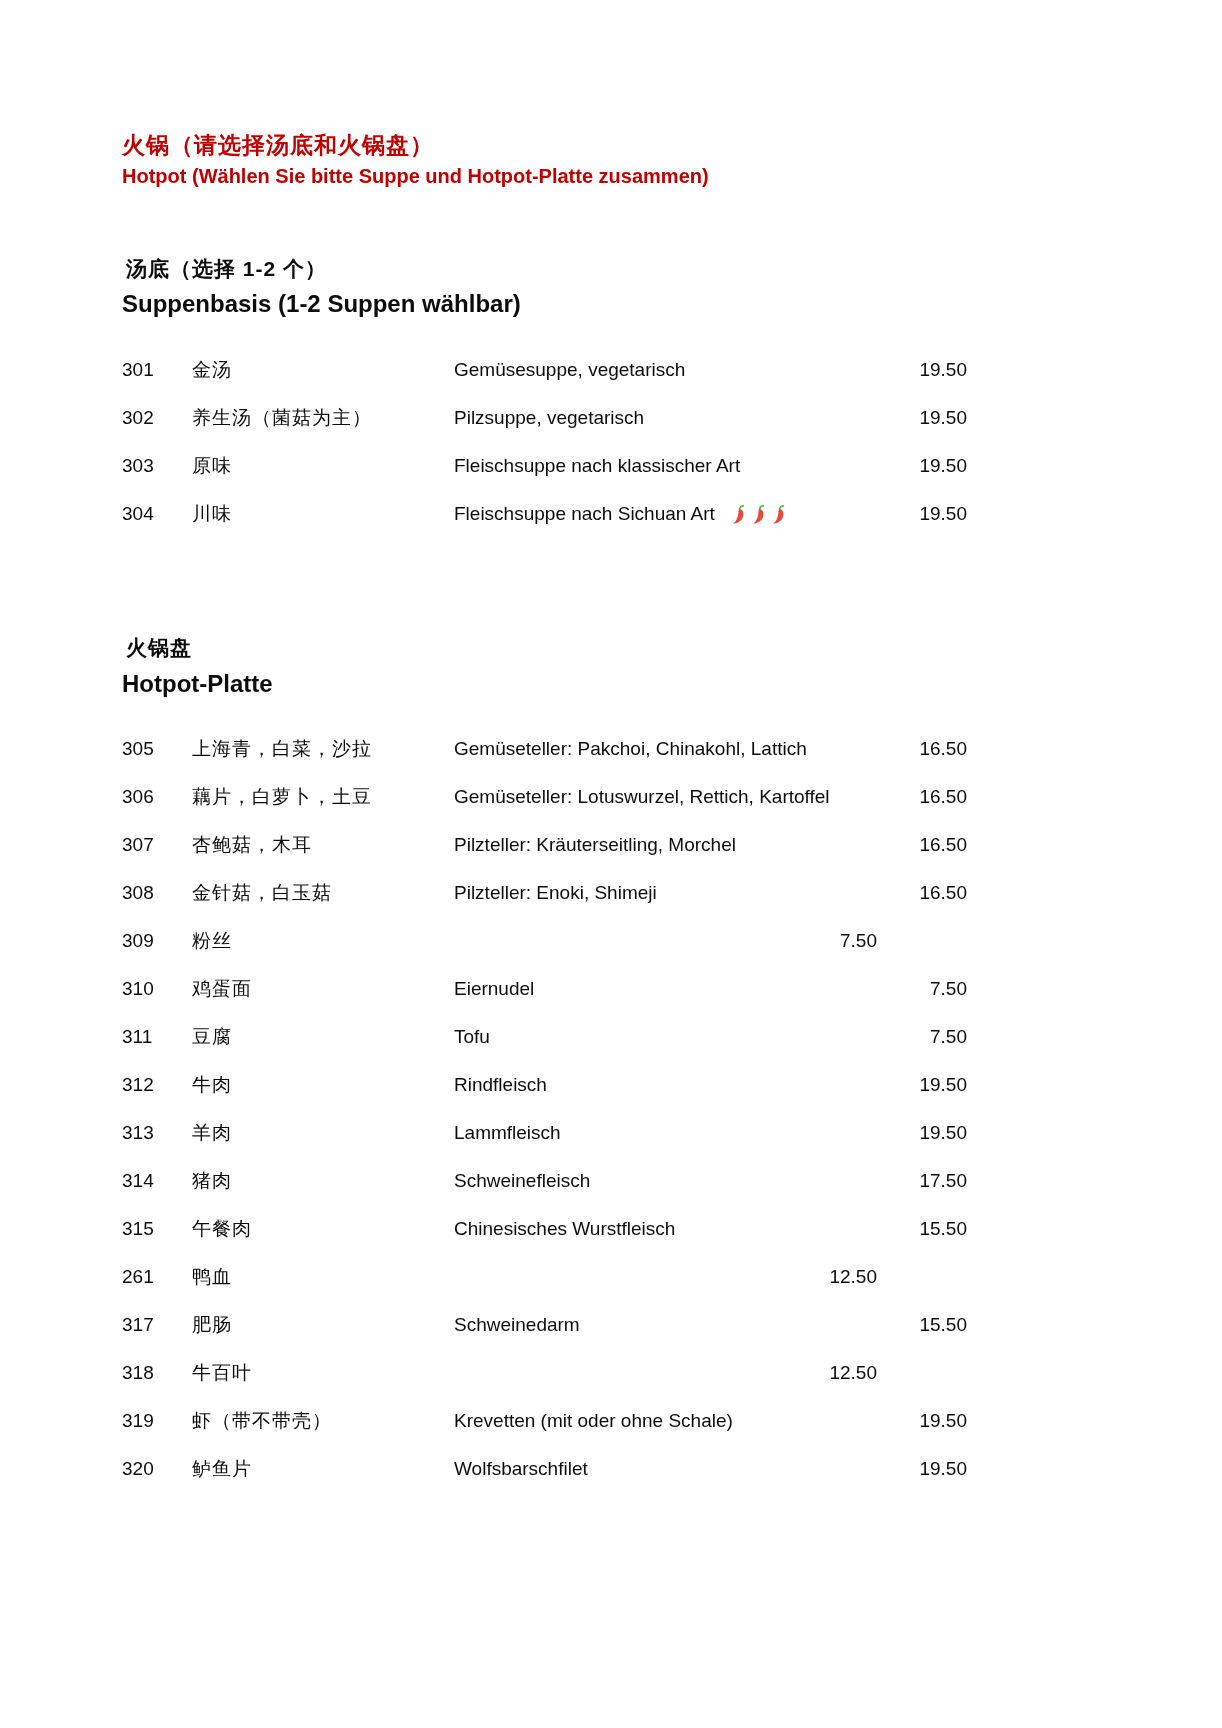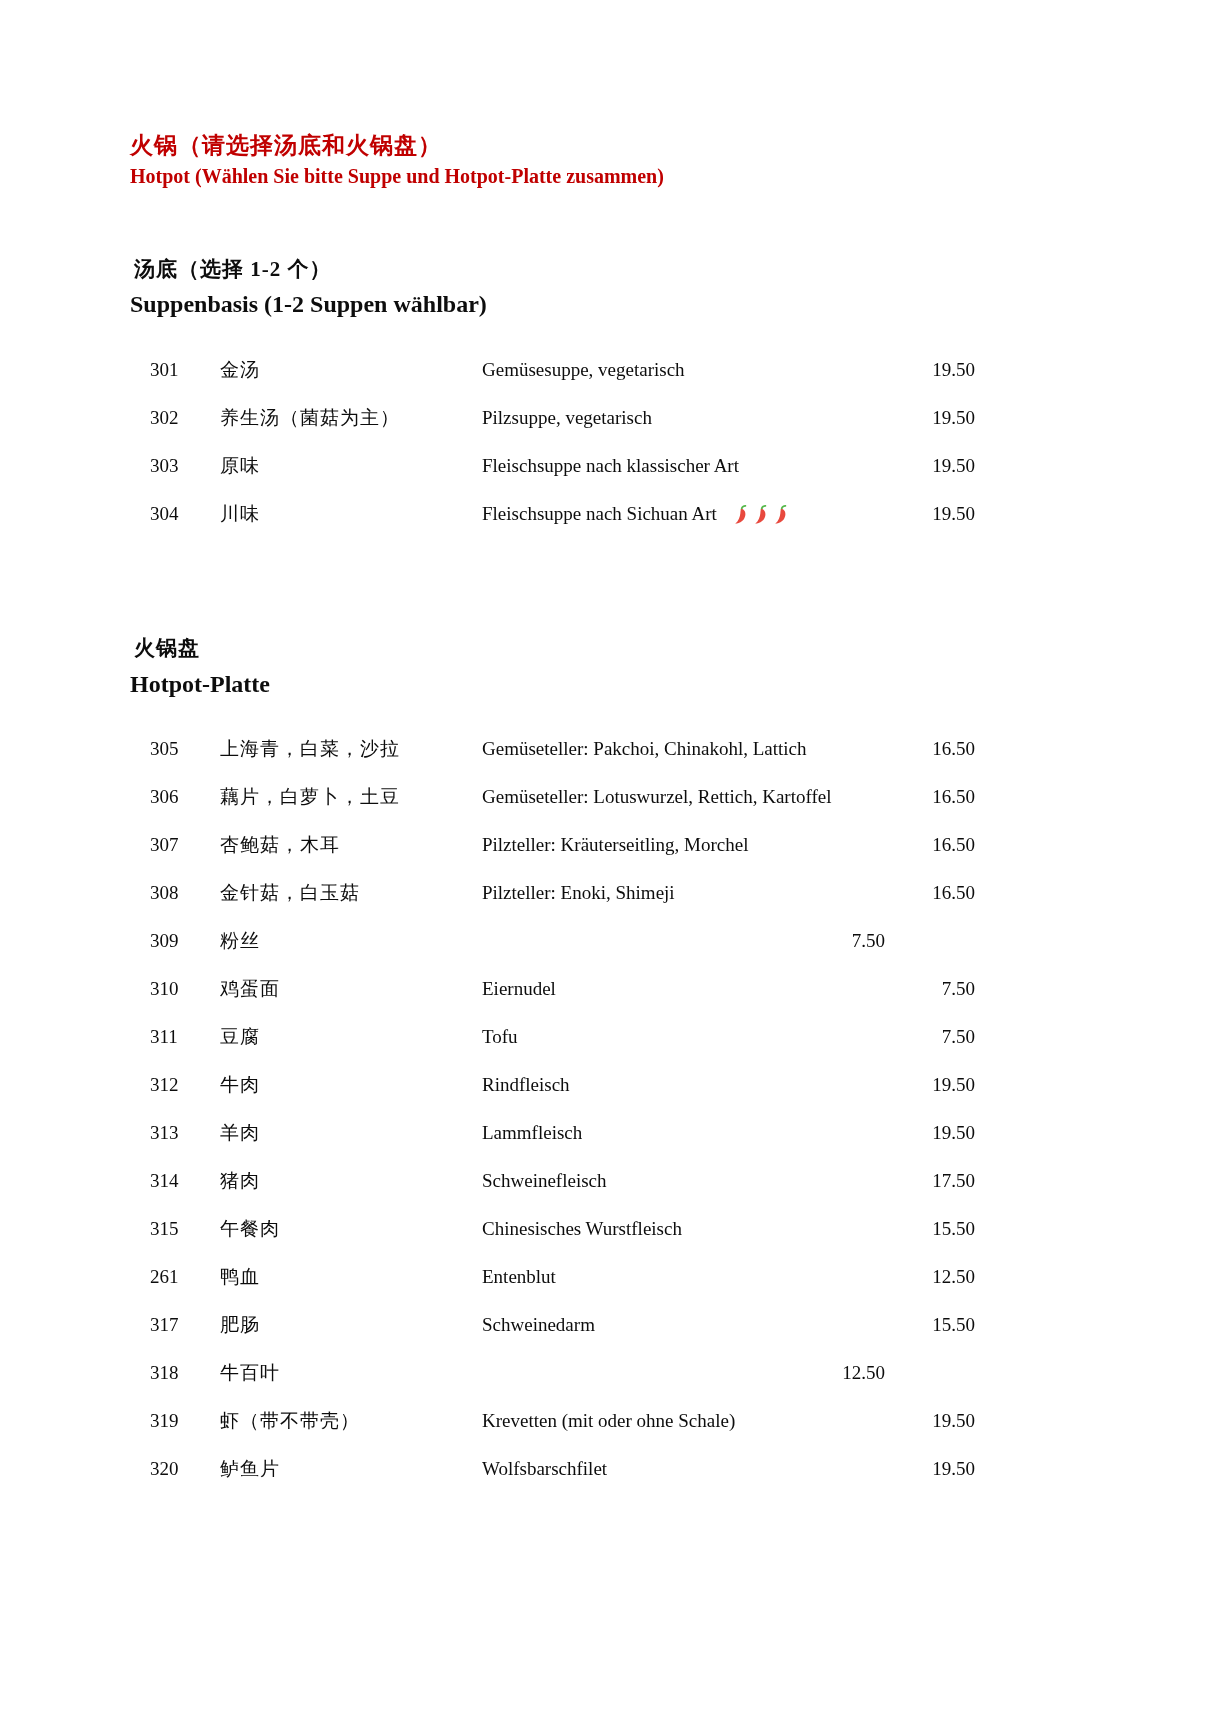--- a/index.html
+++ b/index.html
@@ -13,24 +13,23 @@
   }
   .page {
     position: relative;
     width: 1222px;
     height: 1728px;
     background: #ffffff;
     overflow: hidden;
   }
   .content {
     position: absolute;
-    left: 130px;
+    left: 122px;
     top: 130px;
     width: 845px; 
-    font-family: Liberation Serif, serif;
   }
   
   .page-header .title-cn {
     color: var(--accent, #c00000);
     font-size: 23px;
     font-weight: bold;
     line-height: 1.35;
     letter-spacing: 1px;
   }
   .page-header .title-de {
@@ -49,21 +48,21 @@
     line-height: 1.35;
     letter-spacing: 1px;
   }
   .menu-section .sec-de {
     margin: 0;
     font-size: 24px;
     font-weight: bold;
     color: #0d0d0d;
     line-height: 1.45;
   }
-  .menu-section .rows { margin-top: 24px; margin-left: 20px; }
+  .menu-section .rows { margin-top: 24px; }
   
   .row {
     display: grid;
     grid-template-columns: 70px 262px 1fr 90px;
     align-items: center;
     height: 48px;
     font-size: 19px;
     color: #0d0d0d;
   }
   .row .no   { font-variant-numeric: tabular-nums; }
@@ -255,24 +254,20 @@
     <span class="de">
       <span class="de-text">Chinesisches Wurstfleisch</span>
 
     </span>
     <span class="price">15.50</span>
   </div>
 
   <div class="row">
     <span class="no">261</span>
     <span class="cn">鸭血</span>
-    <span class="de">
-      <span class="de-text">Entenblut</span>
-
-    </span>
     <span class="price">12.50</span>
   </div>
 
   <div class="row">
     <span class="no">317</span>
     <span class="cn">肥肠</span>
     <span class="de">
       <span class="de-text">Schweinedarm</span>
 
     </span>

